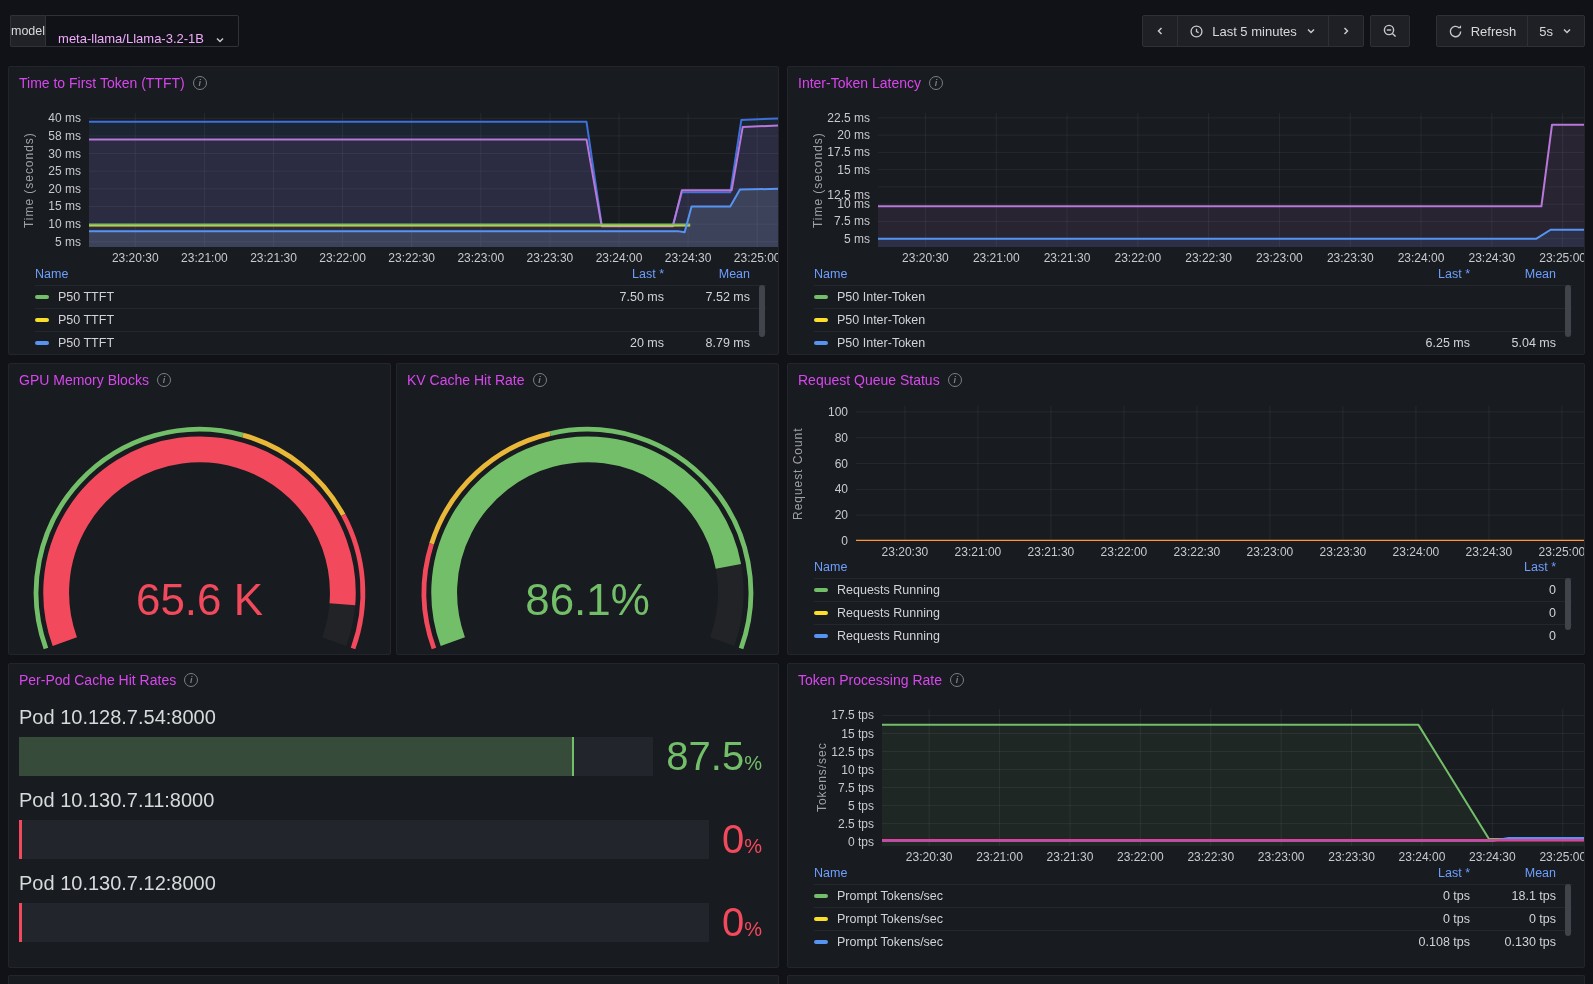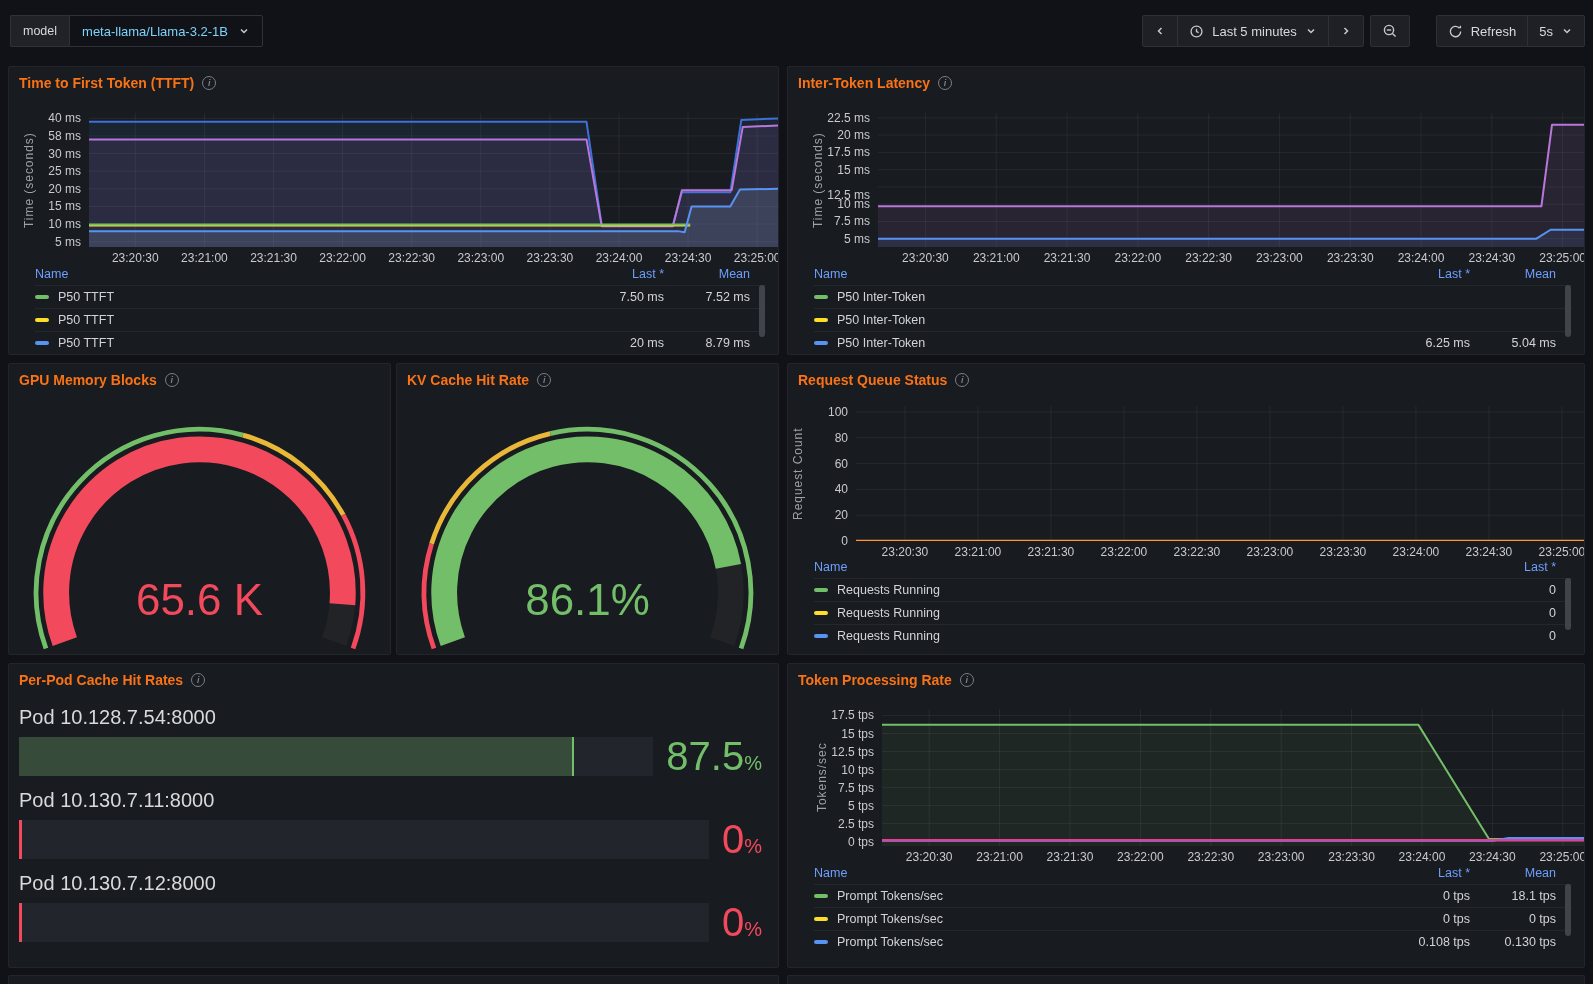--- a/index.html
+++ b/index.html
@@ -2,25 +2,25 @@
 <html><head>
 <meta charset="utf-8">
 <style>
   * { margin:0; padding:0; box-sizing:border-box; }
   html,body { background:#111217; font-family:"Liberation Sans","DejaVu Sans",sans-serif; }
   #app { position:relative; width:1593px; height:984px; background:#111217; overflow:hidden; }
 
   
   .topbar { position:absolute; left:0; top:0; width:100%; height:62px; }
   .model-group { position:absolute; left:10px; top:15px; height:32px; display:flex; }
-  .model-label { display:flex; align-items:center; padding:0 12px; background:#202227;
+  .model-label { display:flex; align-items:center; padding:0 0; background:#202227;
     border:1px solid #2f3237; border-right:none; border-radius:2px 0 0 2px;
     color:#D8D9DA; font-size:12.5px; font-weight:500; }
-  .model-value { display:flex; align-items:center; gap:10px; padding:0 12px;
-    border:1px solid #2f3237; border-radius:0 2px 2px 0; color:#7dd3fc; font-size:13px; cursor:pointer; }
+  .model-value { display:flex; align-items:flex-end; gap:10px; padding:0 12px;
+    border:1px solid #2f3237; border-radius:0 2px 2px 0; color:#f0abfc; font-size:13px; cursor:pointer; }
   .tb-right { position:absolute; right:8px; top:15px; display:flex; align-items:center; }
   .btn-group { display:flex; }
   .btn { height:32px; display:flex; align-items:center; gap:8px; padding:0 11px;
     background:#1E2025; border:1px solid #2E3036; color:#D8D9DA; font-size:13px; font-weight:500; cursor:pointer;justify-content:center; }
   .btn-group .btn + .btn { margin-left:-1px; }
   .btn:first-child { border-radius:2px 0 0 2px; }
   .btn:last-child { border-radius:0 2px 2px 0; }
   .btn.single { border-radius:2px; }
   .icon { display:inline-flex; color:#C7C8CC; }
 
@@ -31,21 +31,21 @@
   .p-gpu   { left:8px;   top:363px; width:383px; height:292px; }
   .p-kv    { left:396px; top:363px; width:383px; height:292px; }
   .p-queue { left:787px; top:363px; width:798px; height:292px; }
   .p-pods  { left:8px;   top:663px; width:771px; height:305px; }
   .p-token { left:787px; top:663px; width:798px; height:305px; }
   .sliver  { position:absolute; top:975px; height:9px; background:#181B1F;
              border:1px solid #23252B; border-bottom:none; border-radius:2px 2px 0 0; }
   .sliver-l{ left:8px; width:771px; } .sliver-r{ left:787px; width:798px; }
 
   .ptitle { position:absolute; top:8px; left:10px; display:flex; align-items:center; gap:8px; z-index:5; cursor:pointer; }
-  .ptxt { color:#f97316; font-size:14px; font-weight:700; }
+  .ptxt { color:#d946ef; font-size:14px; font-weight:400; }
   .info { width:14px; height:14px; border:1px solid #7B7E85; border-radius:50%;
     color:#7B7E85; font-size:9px; font-weight:700; display:flex; align-items:center; justify-content:center; font-style:italic; }
 
   
   .chart { position:absolute; inset:0; }
   .ytick,.xtick { position:absolute; font-size:12px; color:#C9CACF; line-height:14px; }
   .ytick { text-align:right; }
   .xtick { width:84px; text-align:center; }
   .axis-title { position:absolute; writing-mode:vertical-rl; transform:rotate(180deg);
     color:#9FA1A8; font-size:12px; letter-spacing:0.08em; display:flex; align-items:center; justify-content:center; }

